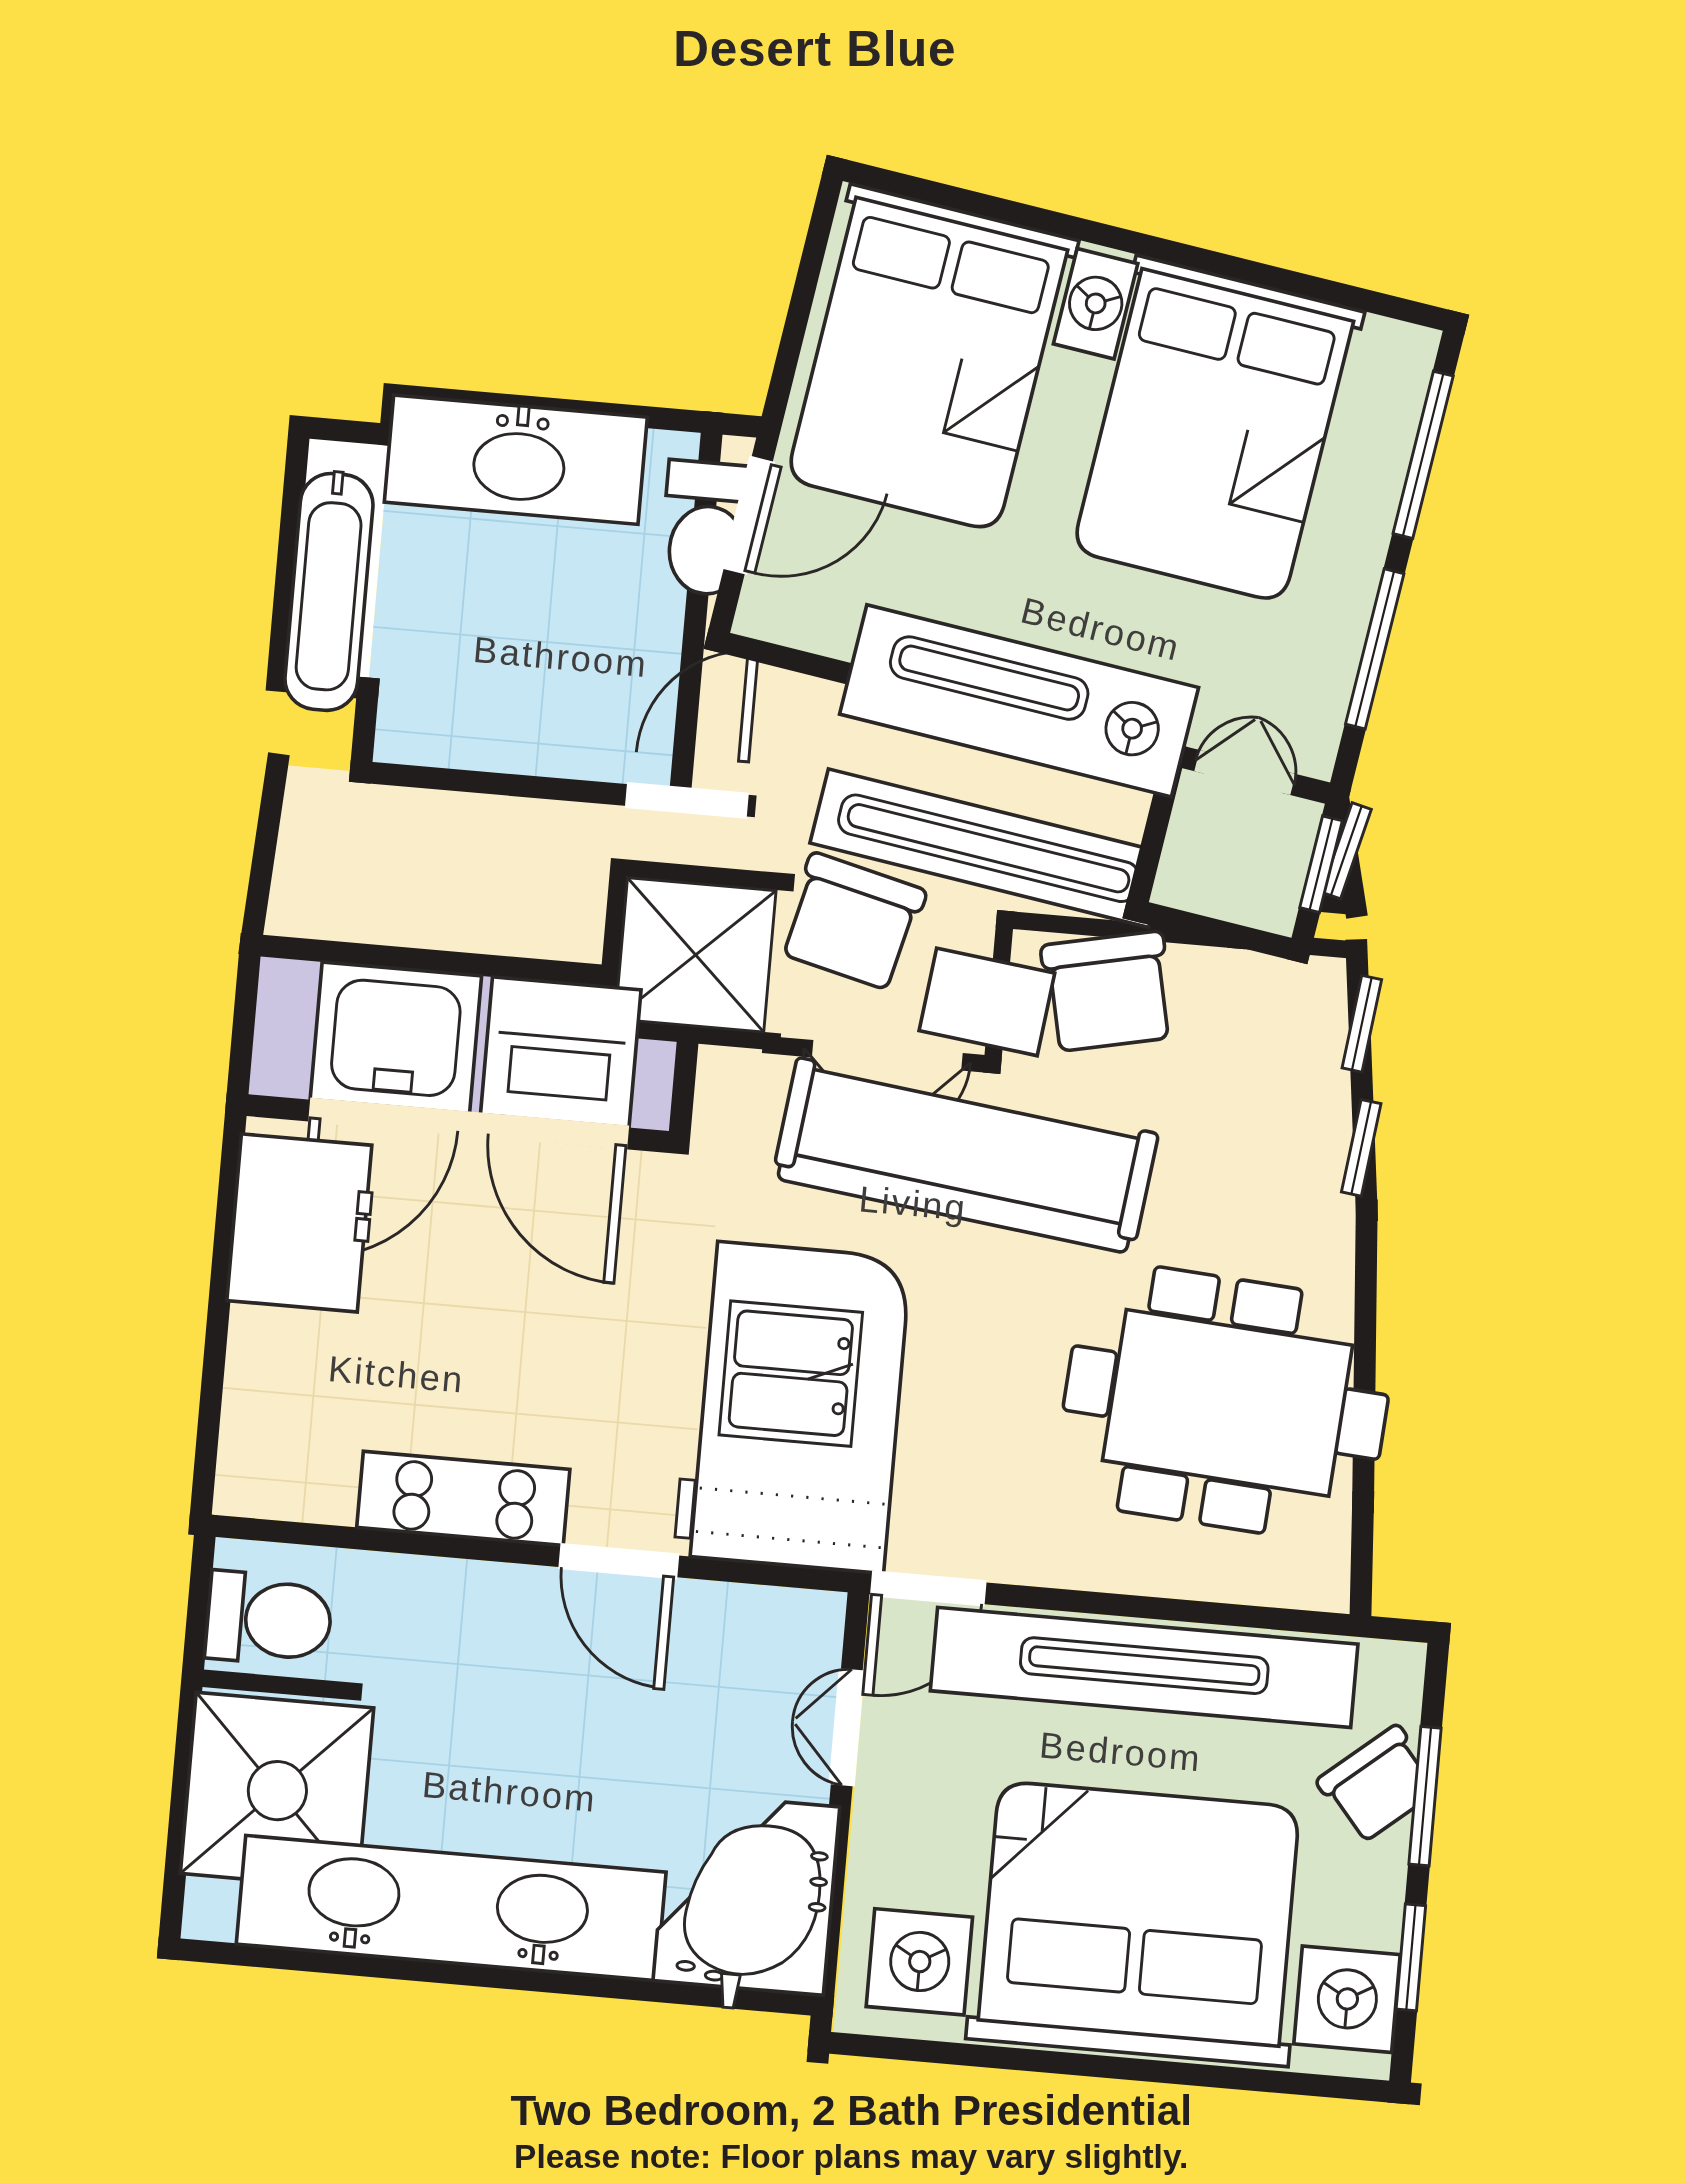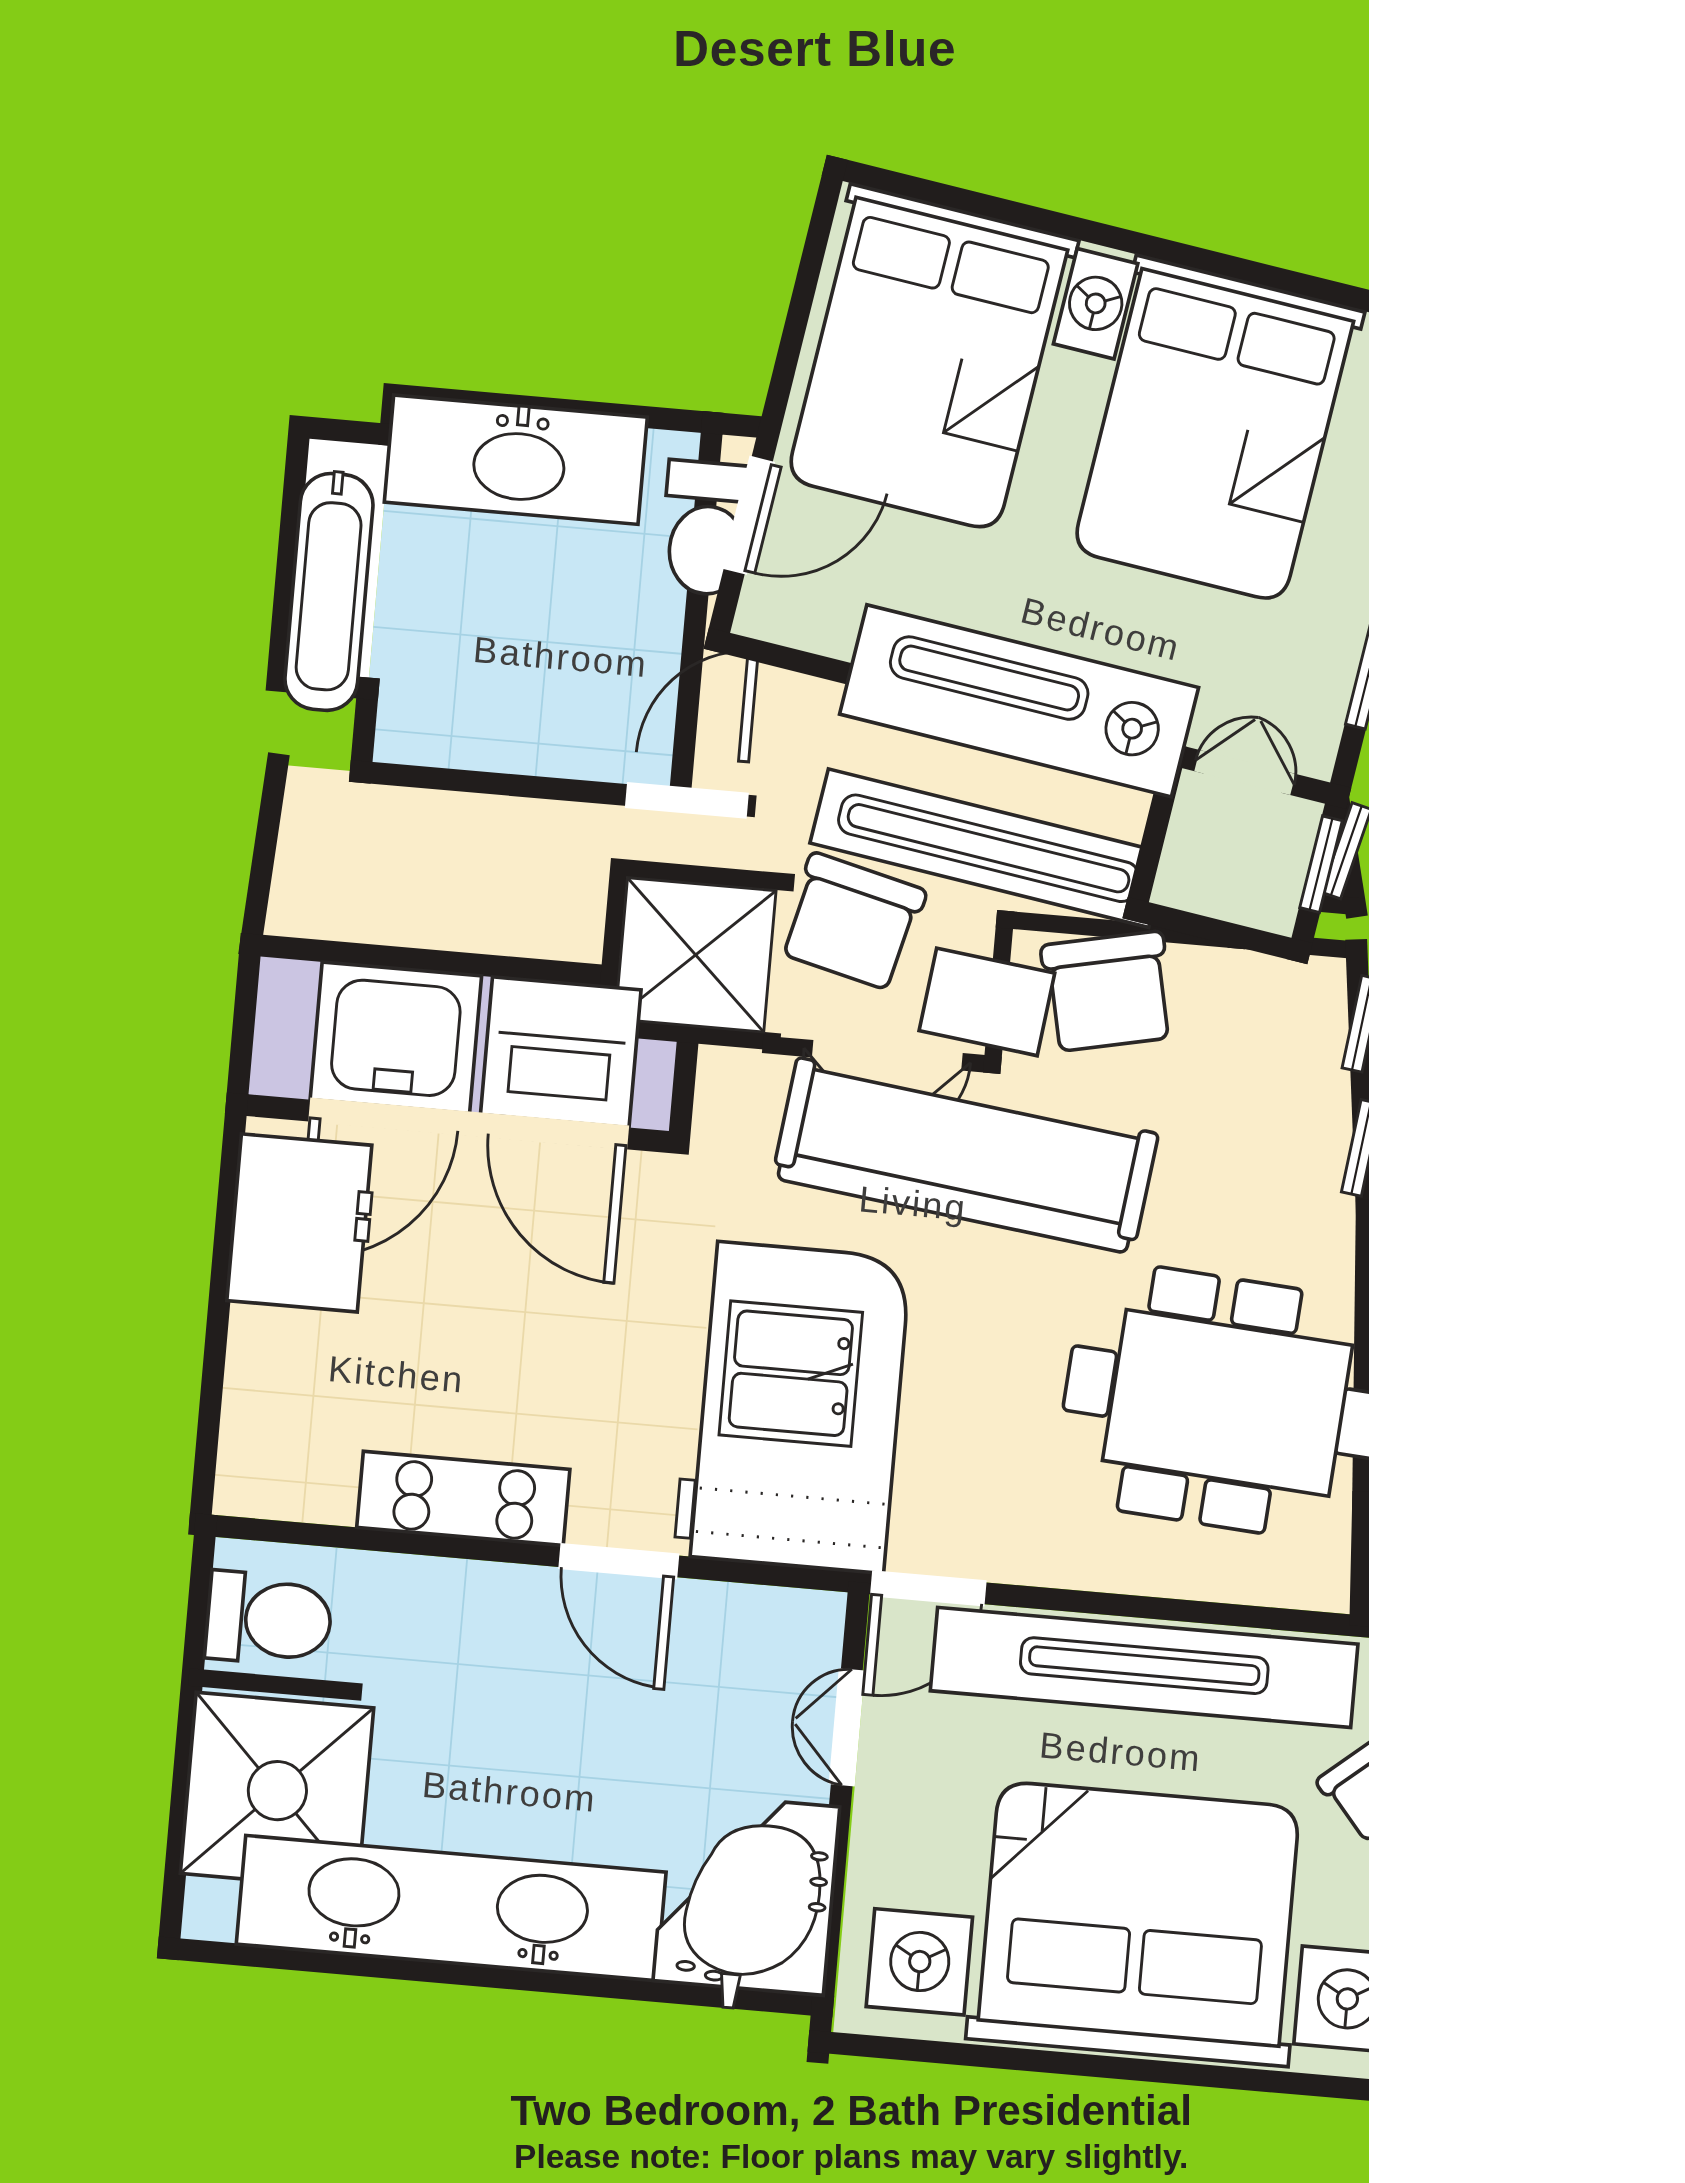--- a/index.html
+++ b/index.html
@@ -1,16 +1,16 @@
 <!DOCTYPE html>
 <html style="font-size:11.6px"><head>
 <meta charset="utf-8">
 <style>
   html,body{margin:0;padding:0;background:#ffffff;}
-  .page{position:relative;width:1369px;height:2183px;background:#84cc16;overflow:hidden;
+  .page{position:relative;width:1685px;height:2183px;background:#fde047;overflow:hidden;
         font-family:"Liberation Sans", sans-serif;}
   svg{display:block}
   text{font-family:"Liberation Sans", sans-serif;}
   .room-label{font-size:50px;fill:#3f3e3d;letter-spacing:3px;font-weight:500;}
   .title-text{font-size:68px;fill:#2a2627;font-weight:700;letter-spacing:1px;}
   .cap1{font-size:58px;fill:#231f20;font-weight:700;}
   .cap2{font-size:46px;fill:#231f20;font-weight:700;}
   .w{stroke:#211d1c;fill:none;stroke-linecap:square;}
   .w30{stroke-width:30;}
   .w24{stroke-width:24;}

